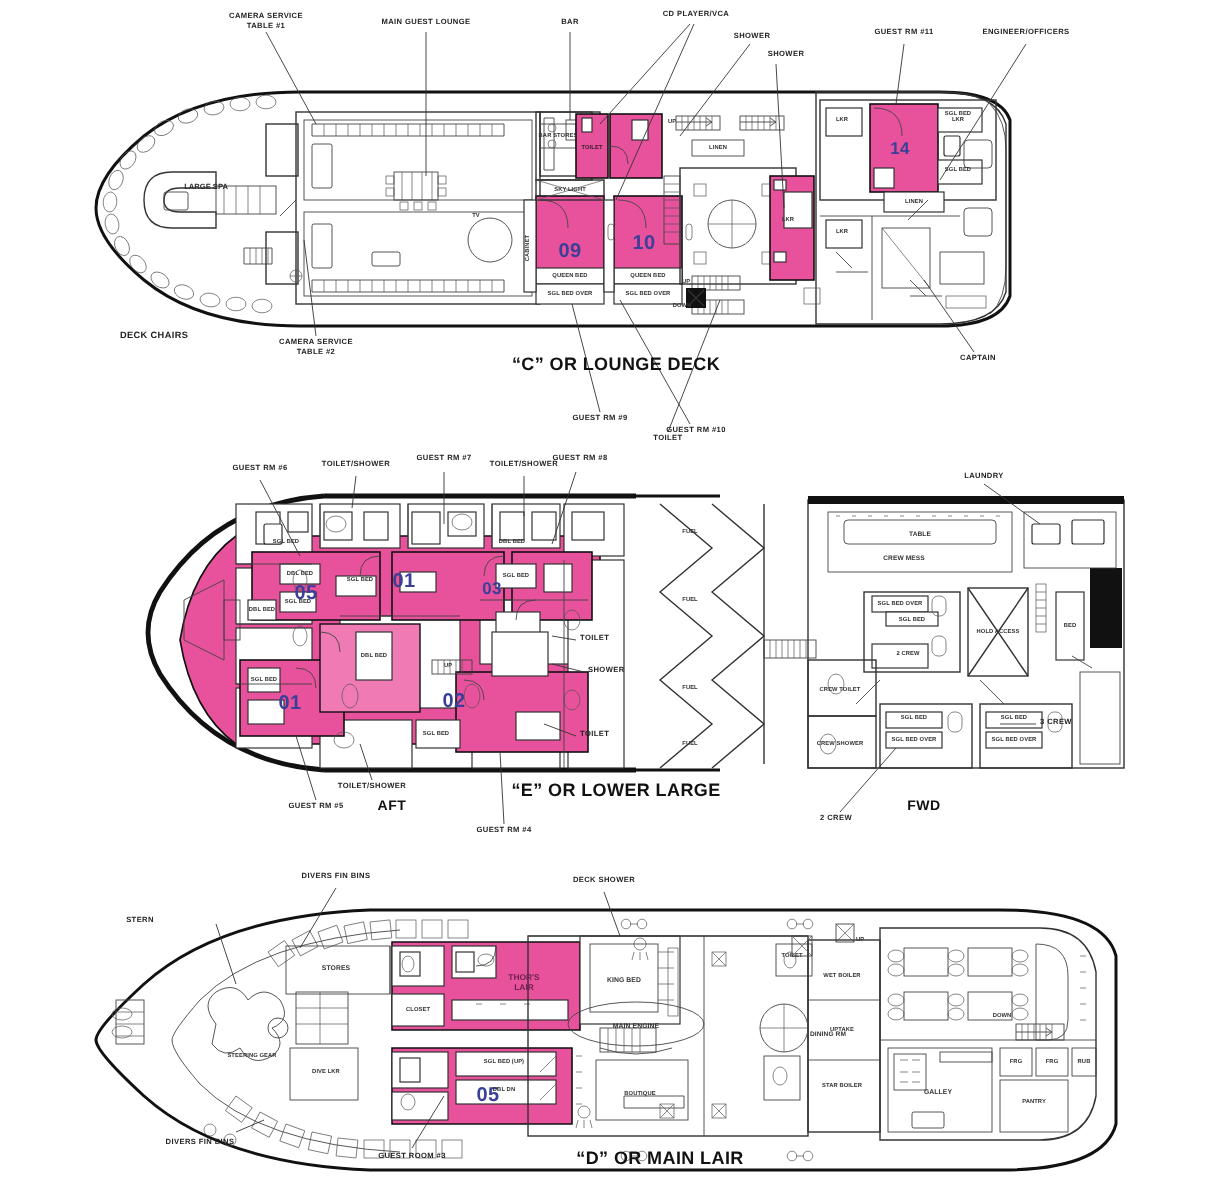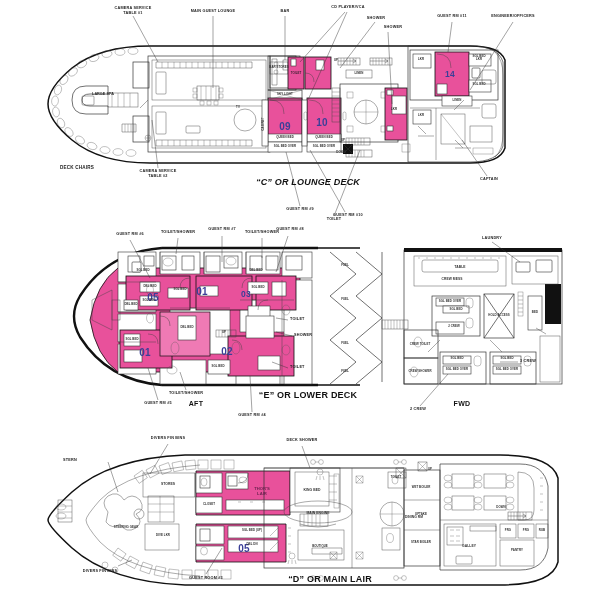--- a/index.html
+++ b/index.html
@@ -604,21 +604,21 @@
   <div class="tiny" style="left:285px;top:147px;">SGL BED OVER</div>
   <div class="tiny" style="left:324px;top:147px;">SGL BED OVER</div>
   <div class="tiny" style="left:421px;top:60px;">LKR</div>
   <div class="tiny" style="left:479px;top:60px;">LKR</div>
   <div class="tiny" style="left:421px;top:116px;">LKR</div>
   <div class="tiny" style="left:394px;top:110px;">LKR</div>
   <div class="tiny" style="left:479px;top:57px;">SGL BED</div>
   <div class="tiny" style="left:479px;top:85px;">SGL BED</div>
   <div class="tiny" style="left:264px;top:124px;transform:translate(-50%,-50%) rotate(-90deg);">CABINET</div>
 
-  <div class="decktitle" style="left:308px;top:177px;font-style:italic;">“C” OR LOUNGE DECK</div>
+  <div class="decktitle" style="left:308px;top:177px;">“C” OR LOUNGE DECK</div>
 </div>
 
 <div>
   <div class="callout c" style="left:130px;top:232px;">GUEST RM #6</div>
   <div class="callout c" style="left:178px;top:230px;">TOILET/SHOWER</div>
   <div class="callout c" style="left:222px;top:227px;">GUEST RM #7</div>
   <div class="callout c" style="left:262px;top:230px;">TOILET/SHOWER</div>
   <div class="callout c" style="left:290px;top:227px;">GUEST RM #8</div>
   <div class="callout" style="left:290px;top:317px;">TOILET</div>
   <div class="callout" style="left:294px;top:333px;">SHOWER</div>
@@ -662,21 +662,21 @@
   <div class="tiny" style="left:450px;top:302px;">SGL BED OVER</div>
   <div class="tiny" style="left:456px;top:310px;">SGL BED</div>
   <div class="tiny" style="left:454px;top:327px;">2 CREW</div>
   <div class="tiny" style="left:499px;top:316px;">HOLD ACCESS</div>
   <div class="tiny" style="left:535px;top:313px;">BED</div>
   <div class="tiny" style="left:457px;top:359px;">SGL BED</div>
   <div class="tiny" style="left:457px;top:370px;">SGL BED OVER</div>
   <div class="tiny" style="left:507px;top:359px;">SGL BED</div>
   <div class="tiny" style="left:507px;top:370px;">SGL BED OVER</div>
 
-  <div class="decktitle" style="left:308px;top:390px;">“E” OR LOWER DECK</div>
+  <div class="decktitle" style="left:308px;top:390px;">“E” OR LOWER LARGE</div>
 </div>
 
 <div>
   <div class="callout c" style="left:168px;top:436px;">DIVERS FIN BINS</div>
   <div class="callout c" style="left:302px;top:438px;">DECK SHOWER</div>
   <div class="callout c" style="left:70px;top:458px;">STERN</div>
   <div class="callout c" style="left:100px;top:569px;">DIVERS FIN BINS</div>
   <div class="callout c" style="left:206px;top:576px;">GUEST ROOM #3</div>
 
   <div class="roomno" style="left:244px;top:548px;">05</div>

